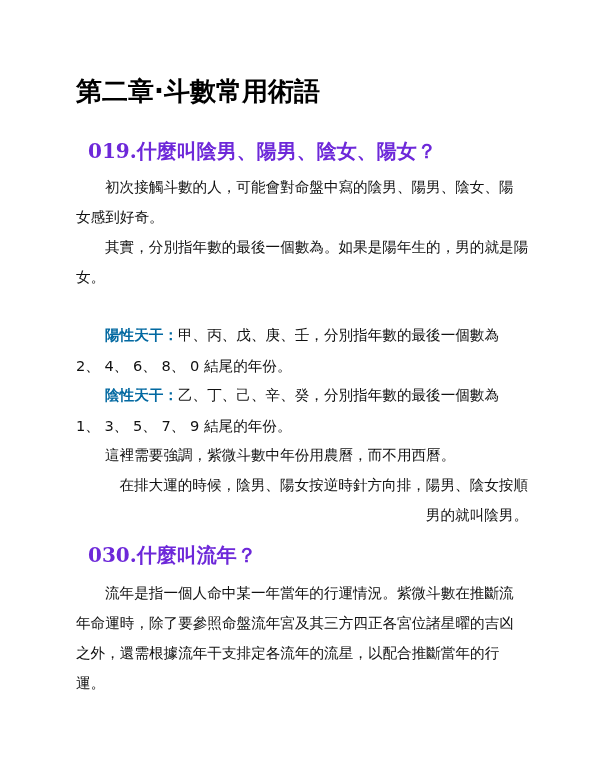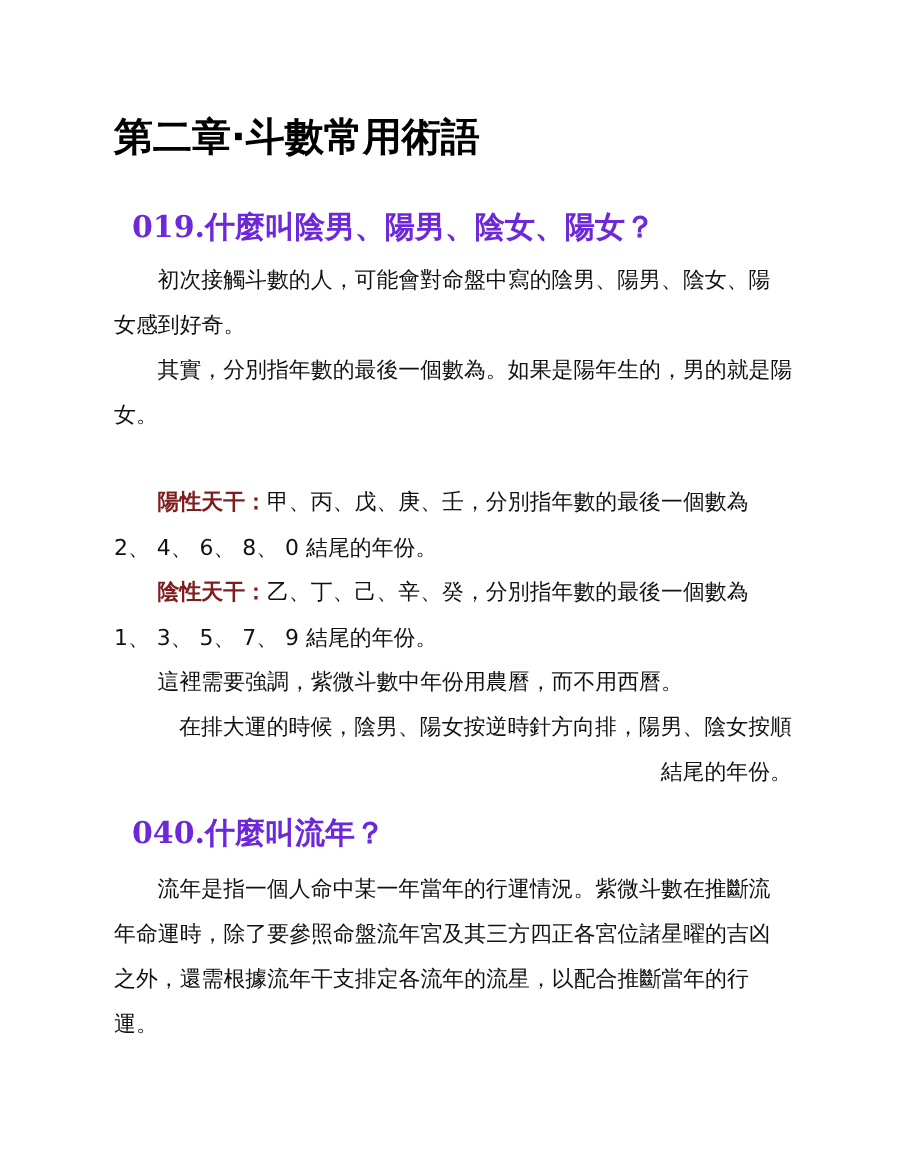--- a/index.html
+++ b/index.html
@@ -6,21 +6,21 @@
     body { width: 600px; height: 774px; position: relative; overflow: hidden;
            font-family: "DejaVu Sans", "Liberation Sans", sans-serif; color: #111111; }
     .page { position: absolute; left: 0; top: 0; width: 600px; height: 716px; }
     .chapter-title { position: absolute; left: 76px; top: 74px; font-size: 26px; font-weight: bold;
                      letter-spacing: 0px; color: #000000; white-space: nowrap; }
     .section-title { position: absolute; left: 88px; font-size: 20px; font-weight: bold; color: #6d28d9;
                      white-space: nowrap; }
     .section-title .num { font-family: "DejaVu Serif", "Liberation Serif", serif; }
     .para { position: absolute; left: 76px; width: 452px; font-size: 14.6px; line-height: 30px;
             text-indent: 29px; white-space: normal; word-break: break-all; }
-    .para .label { color: #7f1d1d; font-weight: bold; font-family: Liberation Mono, monospace; }
+    .para .label { color: #0369a1; font-weight: bold; font-family: Liberation Mono, monospace; }
     .line { display: block; white-space: nowrap; }
     .line.first { padding-left: 29px; }
   </style>
 </head>
 <body>
 
 <div class="page">
 
   <div class="chapter-title">第二章·斗數常用術語</div>
 
@@ -47,25 +47,25 @@
     <span class="line first"><span class="label">陰性天干：</span><span>乙、丁、己、辛、癸，分別指年數的最後一個數為</span></span>
     <span class="line">1、 3、 5、 7、 9 結尾的年份。</span>
   </div>
 
   <div class="para" style="top:440px; text-indent:0;">
     <span class="line first">這裡需要強調，紫微斗數中年份用農曆，而不用西曆。</span>
   </div>
 
   <div class="para" style="top:470px; text-indent:0;text-align:right;">
     <span class="line first">在排大運的時候，陰男、陽女按逆時針方向排，陽男、陰女按順</span>
-    <span class="line">結尾的年份。</span>
+    <span class="line">男的就叫陰男。</span>
   </div>
 
   <div class="section-title" style="top:542px;">
-    <span class="num">040.</span><span>什麼叫流年？</span>
+    <span class="num">030.</span><span>什麼叫流年？</span>
   </div>
 
   <div class="para" style="top:578px; text-indent:0;">
     <span class="line first">流年是指一個人命中某一年當年的行運情況。紫微斗數在推斷流</span>
     <span class="line">年命運時，除了要參照命盤流年宮及其三方四正各宮位諸星曜的吉凶</span>
     <span class="line">之外，還需根據流年干支排定各流年的流星，以配合推斷當年的行</span>
     <span class="line">運。</span>
   </div>
 
 </div>

